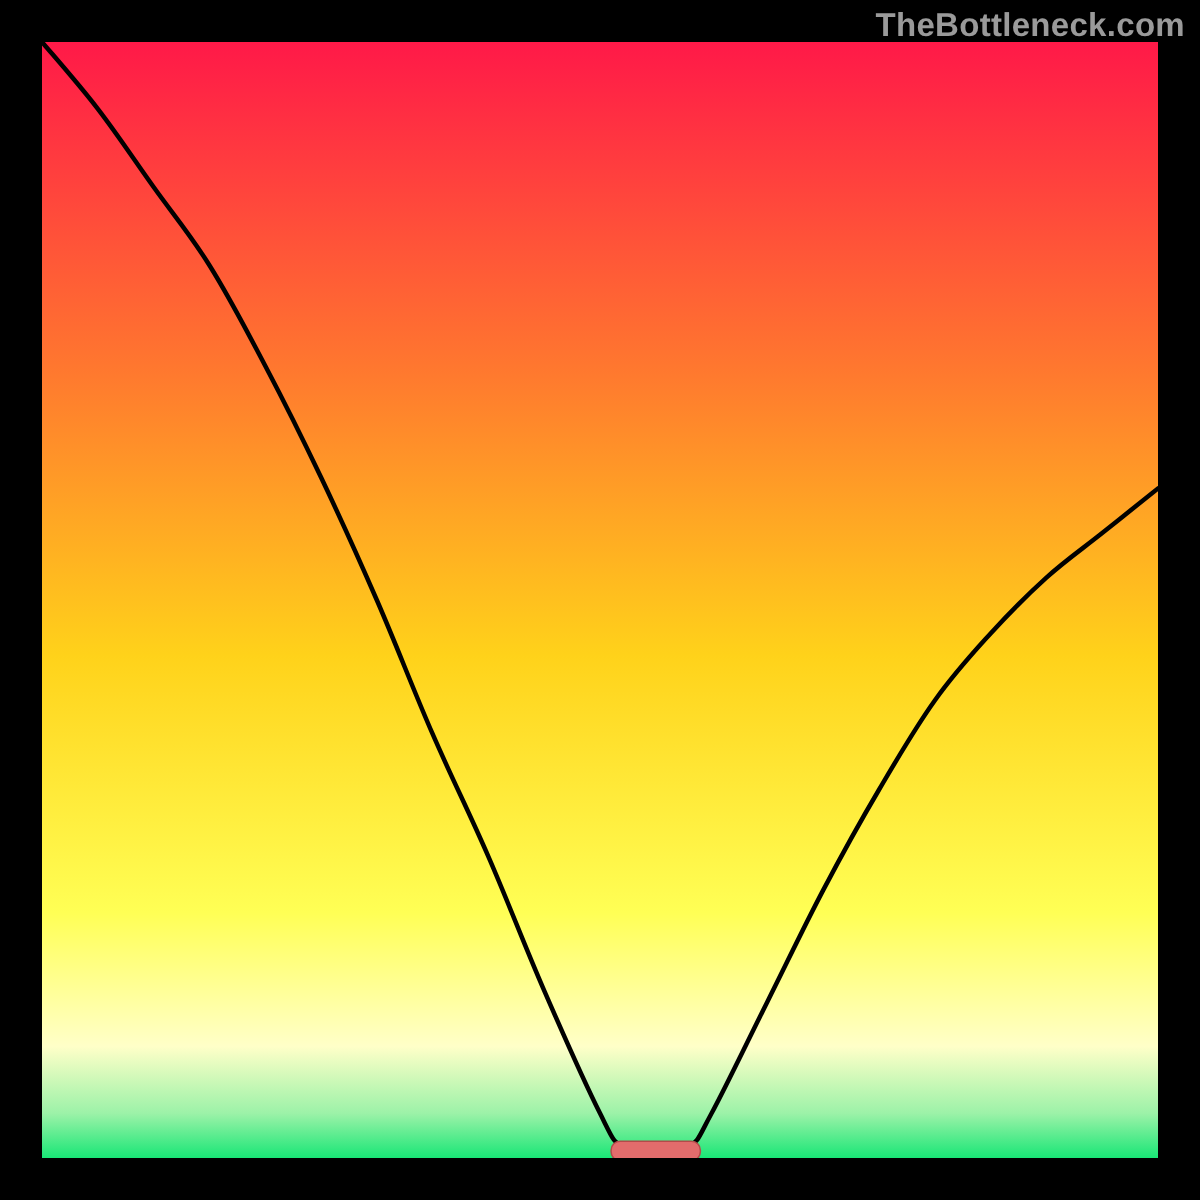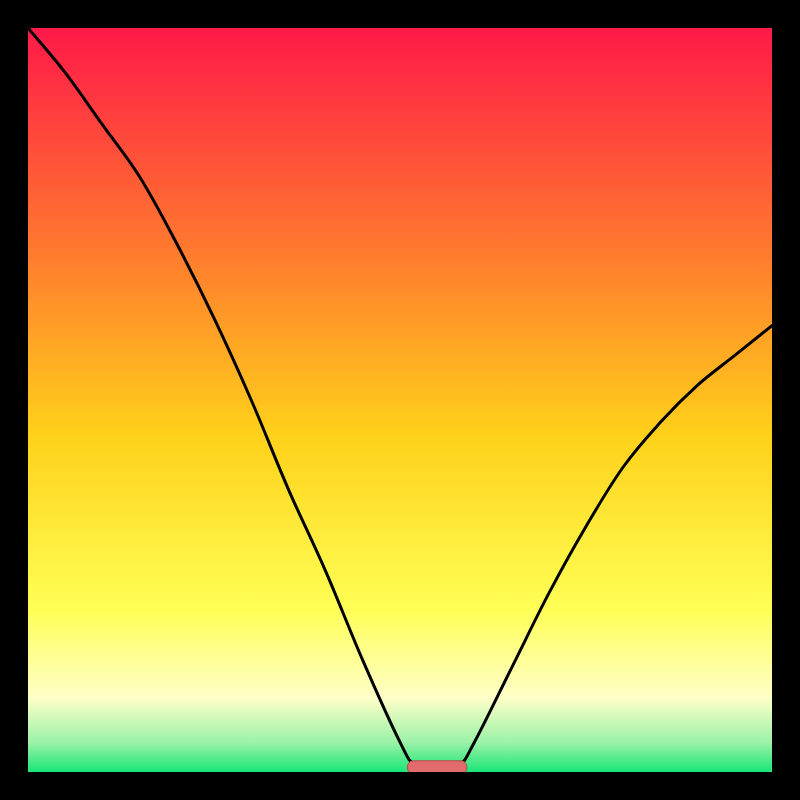--- a/index.html
+++ b/index.html
@@ -33,20 +33,21 @@
     top: 28px;
     width: 744px;
     height: 744px;
     display: block;
   }
 </style>
 </head>
 <body>
 
 <div class="frame">
+  <div class="watermark">TheBottleneck.com</div>
 
   <svg class="plot" viewBox="0 0 744 744" preserveAspectRatio="none">
     <defs>
       <linearGradient id="bg-grad" x1="0" y1="0" x2="0" y2="1">
         <stop id="g0" offset="0%" stop-color="#ff1948"></stop>
         <stop id="g1" offset="30%" stop-color="#ff7a2e"></stop>
         <stop id="g2" offset="55%" stop-color="#ffd21a"></stop>
         <stop id="g3" offset="78%" stop-color="#ffff55"></stop>
         <stop id="g4" offset="90%" stop-color="#ffffc8"></stop>
         <stop id="g5" offset="96%" stop-color="#9cf2a8"></stop>

